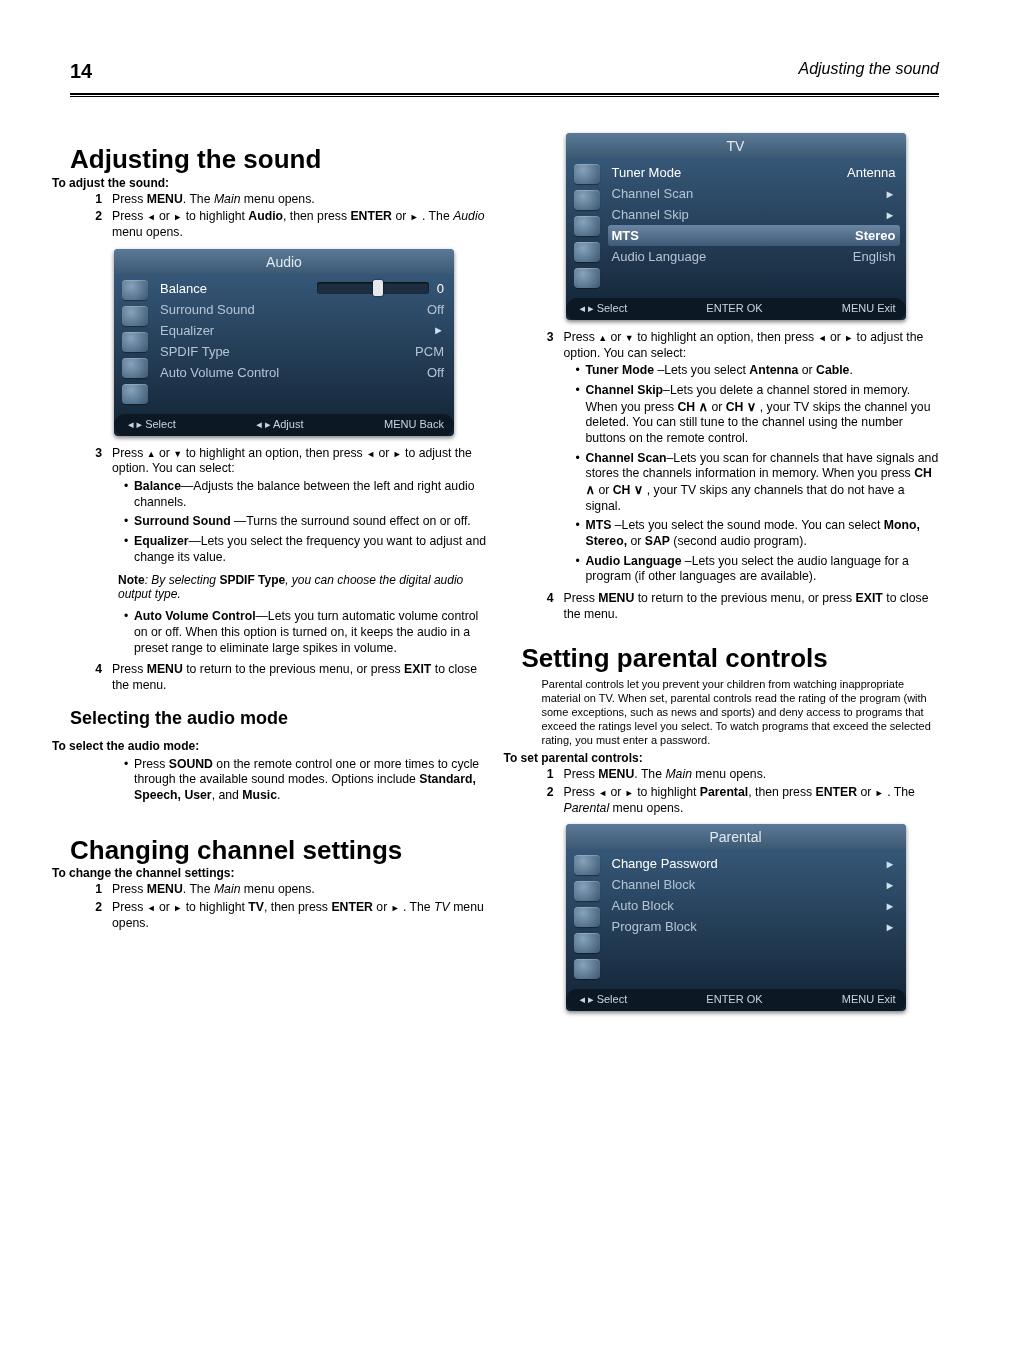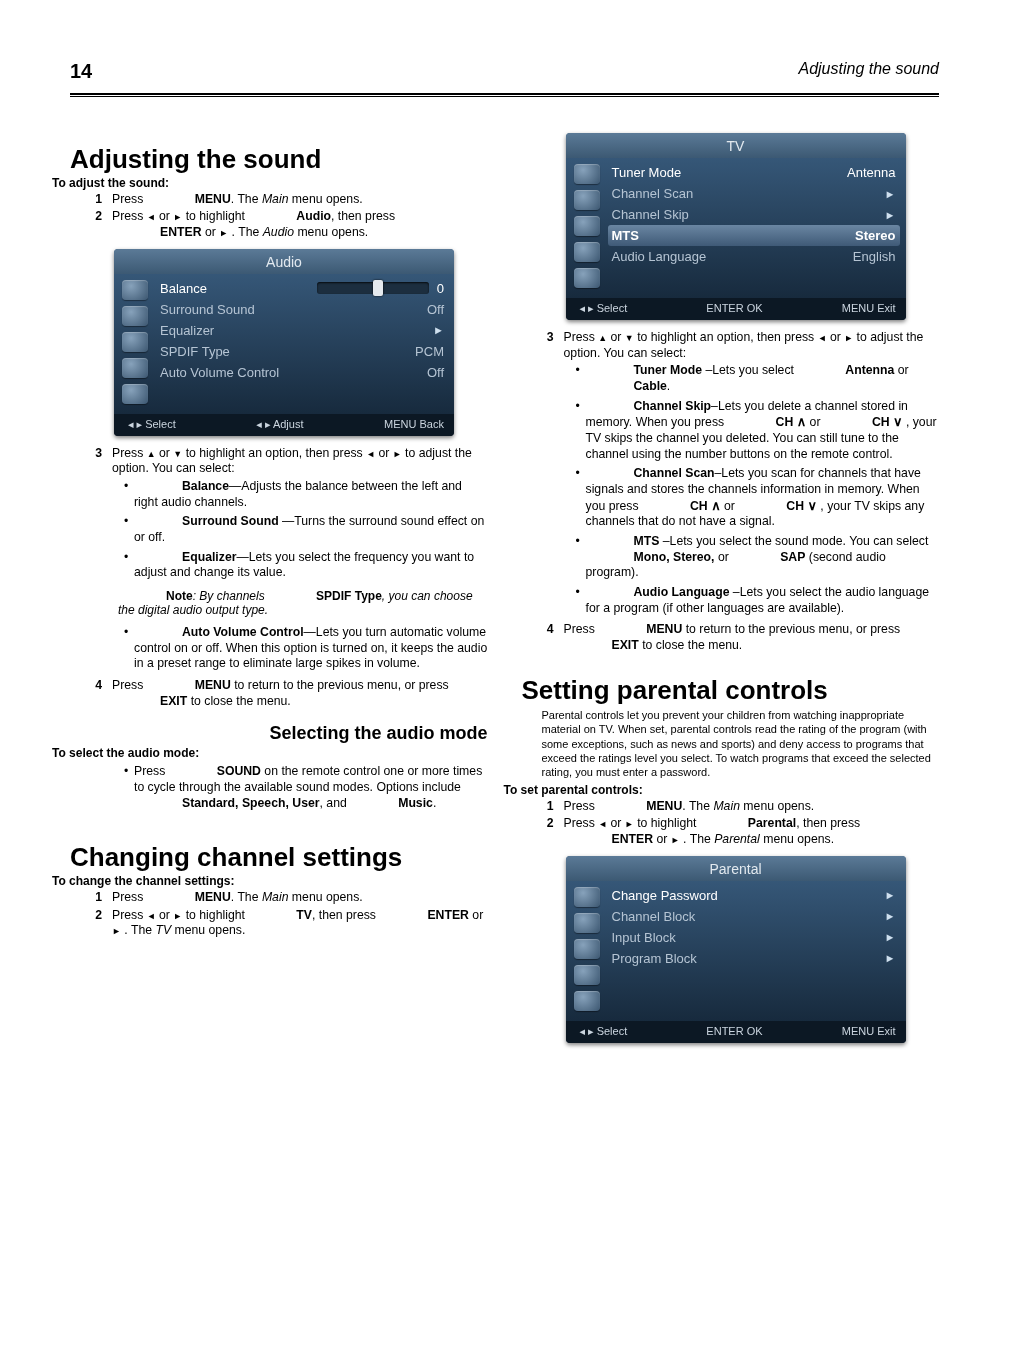--- a/index.html
+++ b/index.html
@@ -33,22 +33,21 @@
   .col { flex: 1 1 0; }
   h1.sec {
     font-size: 26px;
     font-weight: bold;
     margin: 18px 0 2px 0;
     line-height: 1.1;
   }
   h2.sub {
     font-size: 18px;
     font-weight: bold;
-    margin: 14px 0 2px 0;
-    text-align: right;
+    margin: 14px 0 10px 0;
   }
   .lead {
     font-size: 12px;
     font-weight: bold;
     margin: 2px 0 2px -18px;
   }
   .step {
     display: flex;
     gap: 10px;
     font-size: 12.25px;
@@ -67,21 +66,21 @@
   .note b { font-weight: bold; font-style: normal; }
   .note span, .note u { font-style: italic; text-decoration: none; }
   .para { font-size: 11px; margin: 4px 0 4px 20px; line-height: 1.28; }
   .arrow-left::before { content: "◄"; font-size: 9px; }
   .arrow-right::before { content: "►"; font-size: 9px; }
   .arrow-up::before { content: "▲"; font-size: 9px; }
   .arrow-down::before { content: "▼"; font-size: 9px; }
   .ch-up::before { content: "∧"; font-size: 13px; font-weight: bold; }
   .ch-down::before { content: "∨"; font-size: 13px; font-weight: bold; }
   .emph-i { font-style: italic; }
-  b { font-weight: bold; margin-left: 48px; }
+  b { font-weight: bold; }
 
   
   .osd {
     width: 340px;
     margin: 8px 0 10px 44px;
     background: linear-gradient(#3b5f82, #122334);
     border-radius: 4px;
     color: #cfd9e3;
     font-family: Arial, sans-serif;
     font-size: 13px;
@@ -117,20 +116,21 @@
   .osd-row.highlight { color: #fff; background: linear-gradient(#6a86a2, #3f5a77); border-radius: 3px; padding: 0 4px; margin: 0 -4px; font-weight: bold; }
   .osd-foot {
     background: #0c1824;
     display: flex;
     justify-content: space-between;
     font-size: 11px;
     padding: 4px 10px 5px 14px;
     border-bottom-left-radius: 4px;
     border-bottom-right-radius: 4px;
     color: #cbd5df;
+    border-radius: 11px;
   }
   .slider {
     width: 112px; height: 12px;
     background: #1c2e3f;
     border-radius: 3px;
     position: relative;
     box-shadow: inset 0 1px 2px rgba(0,0,0,.8);
   }
   .slider-thumb {
     position: absolute; left: 50%; top: -2px;
@@ -221,21 +221,21 @@
           <span>Press </span><span class="arrow-up"></span><span> or </span><span class="arrow-down"></span><span> to highlight an option, then press </span><span class="arrow-left"></span><span> or </span><span class="arrow-right"></span><span> to adjust the option. You can select:</span>
           <ul>
             <li><b>Balance</b>—Adjusts the balance between the left and right audio channels.</li>
             <li><b>Surround Sound</b> —Turns the surround sound effect on or off.</li>
             <li><b>Equalizer</b>—Lets you select the frequency you want to adjust and change its value.</li>
           </ul>
         </div>
       </div>
 
       <div class="note">
-        <b>Note</b><u>: By channels </u><b class="emph-i">SPDIF Type</b><u>, you can choose the digital audio output type.</u>
+        <b>Note</b><u>: By selecting </u><b class="emph-i">SPDIF Type</b><u>, you can choose the digital audio output type.</u>
       </div>
 
       <div class="step" style="margin-top:6px">
         <div class="step-num"></div>
         <div class="step-body">
           <ul>
             <li><b>Auto Volume Control</b>—Lets you turn automatic volume control on or off. When this option is turned on, it keeps the audio in a preset range to eliminate large spikes in volume.</li>
           </ul>
         </div>
       </div>
@@ -357,21 +357,21 @@
           <div class="osd-rows">
             <div class="osd-row active">
               <span>Change Password</span>
               <span class="osd-chev">►</span>
             </div>
             <div class="osd-row">
               <span>Channel Block</span>
               <span class="osd-chev">►</span>
             </div>
             <div class="osd-row">
-              <span>Input Block</span>
+              <span>Auto Block</span>
               <span class="osd-chev">►</span>
             </div>
             <div class="osd-row">
               <span>Program Block</span>
               <span class="osd-chev">►</span>
             </div>
             <div class="osd-row">
                 <span>&nbsp;</span>
                 <span>&nbsp;</span>
               </div>

